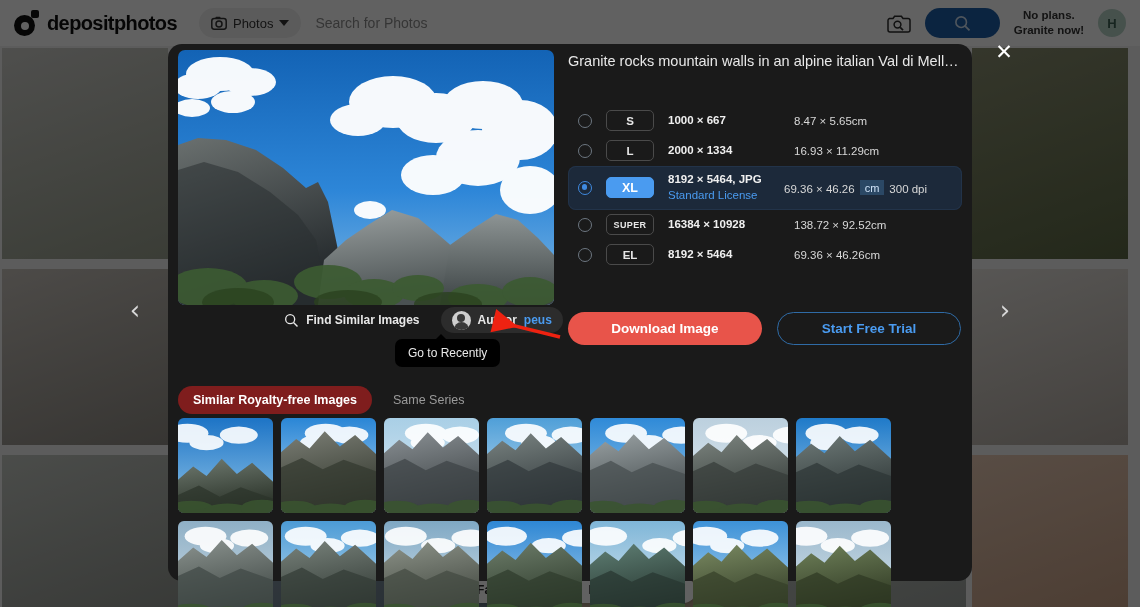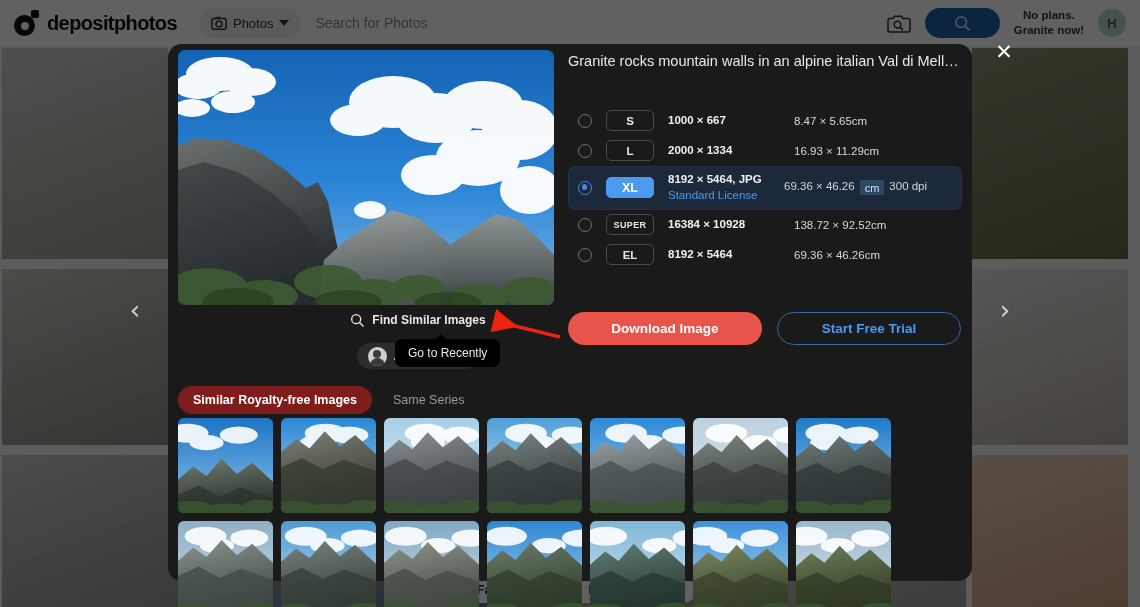--- a/index.html
+++ b/index.html
@@ -154,21 +154,21 @@
   .size-dims {
     margin-left: 14px; width: 130px; flex: 0 0 auto;
     font-size: 11.5px; font-weight: bold; color: #f0f0f0;
     line-height: 1.35;
   }
   .size-dims .lic {
     font-weight: normal; color: #4a9bf0; font-size: 11.5px;
   }
   .size-phys {
     font-size: 11.5px; color: #d8d8d8;
-    display: flex; align-items: flex-start; gap: 5px;
+    display: flex; align-items: flex-end; gap: 5px;
   }
   .unit-chip {
     background: #2b4865; color: #cfe2f7; border-radius: 0;
     padding: 1.5px 5px; font-size: 11px;
   }
 
   #cta { position: absolute; left: 400px; top: 268px; width: 392px; display: flex; gap: 15px; }
   .btn {
     height: 33px; border-radius: 17px;
     display: flex; align-items: center; justify-content: center;
@@ -177,21 +177,21 @@
   }
   .btn-download { flex: 0 0 194px; background: #e8544a; color: #fff; }
   .btn-trial {
     flex: 0 0 184px; background: transparent; color: #4a9bf0;
     border: 1px solid #2f6ba6;
   }
 
   
   #actionrow {
     position: absolute; left: 90px; top: 263px; width: 320px;
-    display: flex; align-items: center; gap: 10px; justify-content: center; flex-direction: column;
+    display: flex; align-items: center; gap: 10px; justify-content: center;
   }
   .act-pill {
     height: 26px; border-radius: 14px; padding: 0 11px;
     display: flex; align-items: center; gap: 7px;
     font-size: 12px; font-weight: bold; color: #e8e8e8;
   }
   .act-pill.hover { background: #2c2c2c; }
   .mini-avatar {
     width: 19px; height: 19px; border-radius: 50%;
     background: #cfcfcf; overflow: hidden; position: relative;

